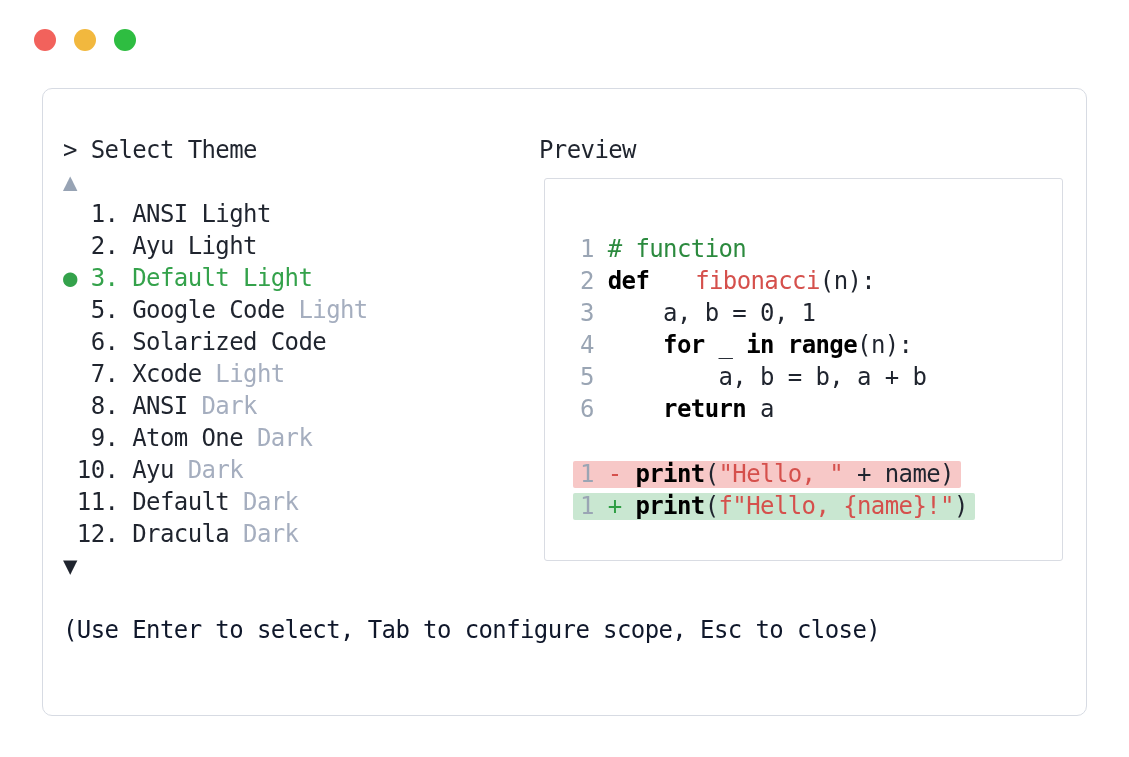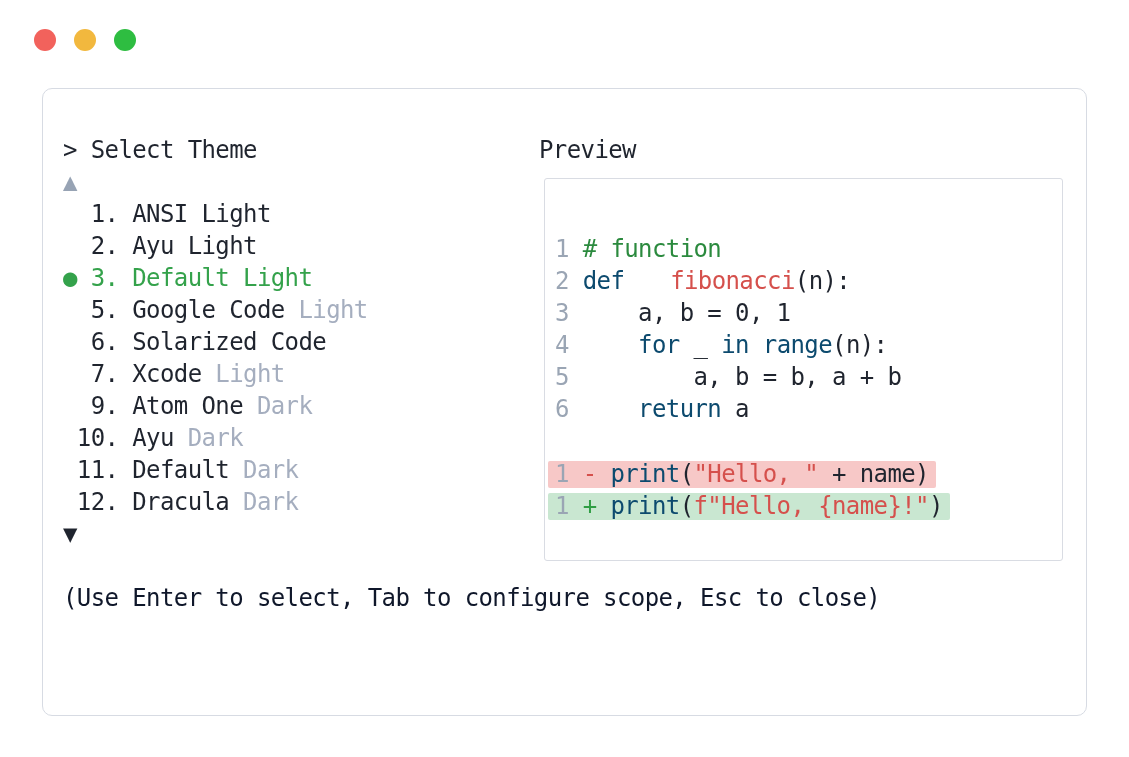--- a/index.html
+++ b/index.html
@@ -30,25 +30,25 @@
   .help{color:#0f172a;margin-top:32px;}
   .item .dim{color:#a5aebf;}
   .item .bullet{color:#34a24b;}
   .item.selected, .item.selected .name, .item.selected .num{color:#34a24b;}
 
   
   .preview-label{position:absolute;left:496px;top:45px;height:32px;white-space:pre;}
   .preview-box{
     position:absolute;left:501px;top:89px;width:519px;height:383px;
     box-sizing:border-box;border:1.5px solid #d9dce3;border-radius:3px;
-    background:#ffffff;padding:54px 0 0 10px;overflow:hidden;
+    background:#ffffff;padding:54px 0 0 35px;overflow:hidden;
   }
   .lnum{color:#9aa5b4;}
   .tok-comment{color:#2b8a3e;}
-  .tok-keyword{color:#0c4a6e;}
+  .tok-keyword{color:#000000;font-weight:bold;}
   .tok-string{color:#d5504c;}
   .tok-function{color:#d5504c;margin-left:32px;}
   .tok-plain{color:#1f242e;}
   .sign-removed{color:#d5504c;}
   .sign-added{color:#2f9e44;}
   .diff-span{display:inline-block;line-height:27px;vertical-align:middle;
     padding:0 7px;margin-left:-7px;border-radius:2px;}
   .bg-removed{background:#f7c8c7;}
   .bg-added{background:#c9e7d1;}
 </style>
@@ -66,20 +66,21 @@
   <div class="col-left">
     <div class="row prompt">&gt; Select Theme</div>
     <div class="row arrow-up">▲</div>
     <div id="theme-list">
         <div class="row item"><span class="bullet"> </span><span class="num"> 1. </span><span class="name">ANSI Light</span></div>
         <div class="row item"><span class="bullet"> </span><span class="num"> 2. </span><span class="name">Ayu Light</span></div>
         <div class="row item selected"><span class="bullet">●</span><span class="num"> 3. </span><span class="name">Default Light</span></div>
         <div class="row item"><span class="bullet"> </span><span class="num"> 5. </span><span class="name">Google Code</span><span class="dim"> Light</span></div>
         <div class="row item"><span class="bullet"> </span><span class="num"> 6. </span><span class="name">Solarized Code</span></div>
         <div class="row item"><span class="bullet"> </span><span class="num"> 7. </span><span class="name">Xcode</span><span class="dim"> Light</span></div>
+        <div class="row item"><span class="bullet"> </span><span class="num"> 8. </span><span class="name">ANSI</span><span class="dim"> Dark</span></div>
         <div class="row item"><span class="bullet"> </span><span class="num"> 9. </span><span class="name">Atom One</span><span class="dim"> Dark</span></div>
         <div class="row item"><span class="bullet"> </span><span class="num">10. </span><span class="name">Ayu</span><span class="dim"> Dark</span></div>
         <div class="row item"><span class="bullet"> </span><span class="num">11. </span><span class="name">Default</span><span class="dim"> Dark</span></div>
         <div class="row item"><span class="bullet"> </span><span class="num">12. </span><span class="name">Dracula</span><span class="dim"> Dark</span></div>
       </div>
     <div class="row arrow-down">▼</div>
     <div class="row help">(Use Enter to select, Tab to configure scope, Esc to close)</div>
   </div>
 
   <div class="preview-label">Preview</div>

